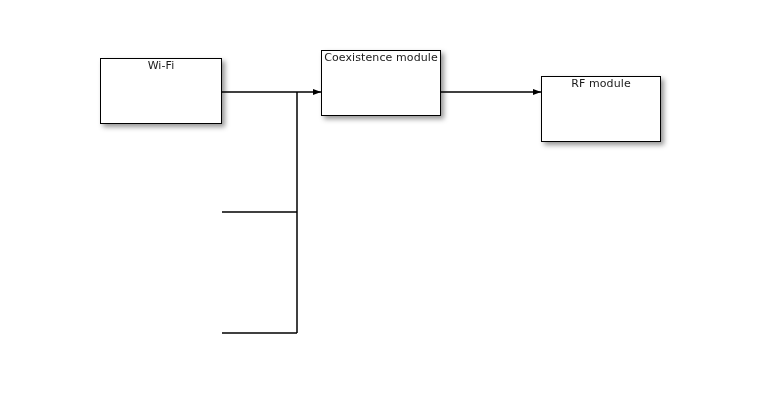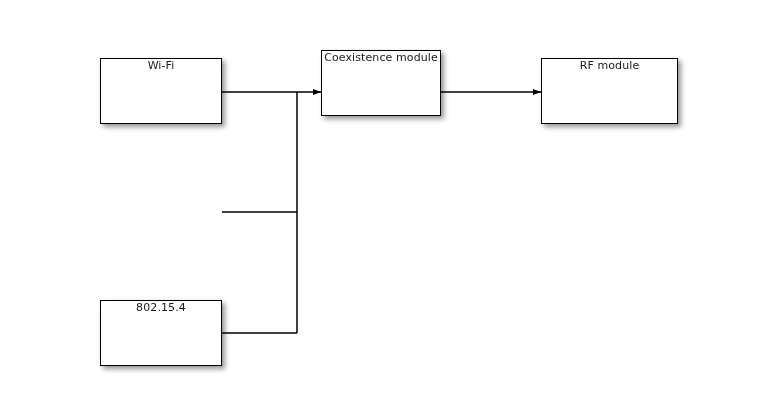--- a/index.html
+++ b/index.html
@@ -71,25 +71,22 @@
     <line x1="222" y1="333" x2="297" y2="333" stroke="#000000" stroke-width="1.5"></line>
 
     <line x1="441" y1="92" x2="541" y2="92" stroke="#000000" stroke-width="1.5" marker-end="url(#arrowhead)"></line>
   </svg>
 
   <div class="node" style="left:100px; top:58px; width:122px; height:66px;">
     <span class="node-label">Wi-Fi</span>
   </div>
 
 
-  <div class="node" style="left:100px; top:300px; width:122px; height:66px;">
-    <span class="node-label">802.15.4</span>
-  </div>
 
   <div class="node" style="left:321px; top:50px; width:120px; height:66px;">
     <span class="node-label">Coexistence module</span>
   </div>
 
-  <div class="node" style="left:541px; top:58px; width:137px; height:66px;">
+  <div class="node" style="left:541px; top:76px; width:120px; height:66px;">
     <span class="node-label">RF module</span>
   </div>
 
 </div>
 
 </body></html>

